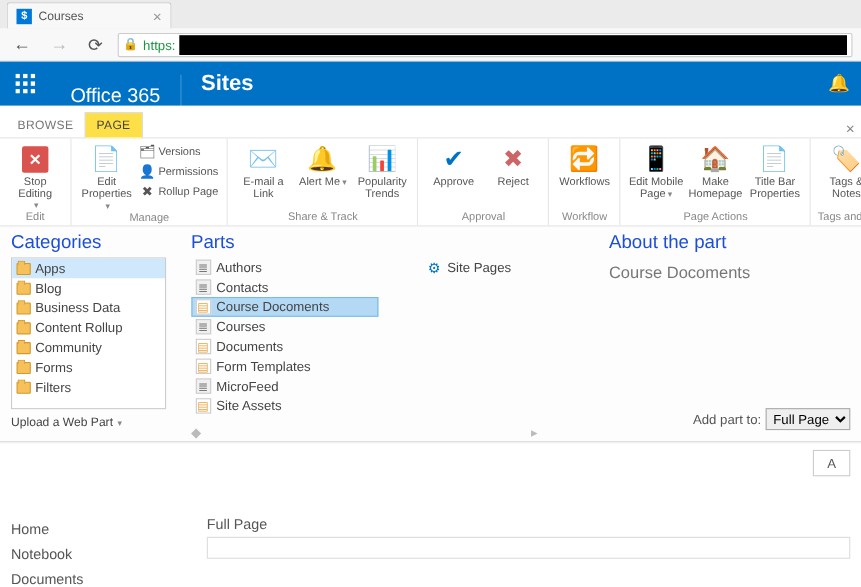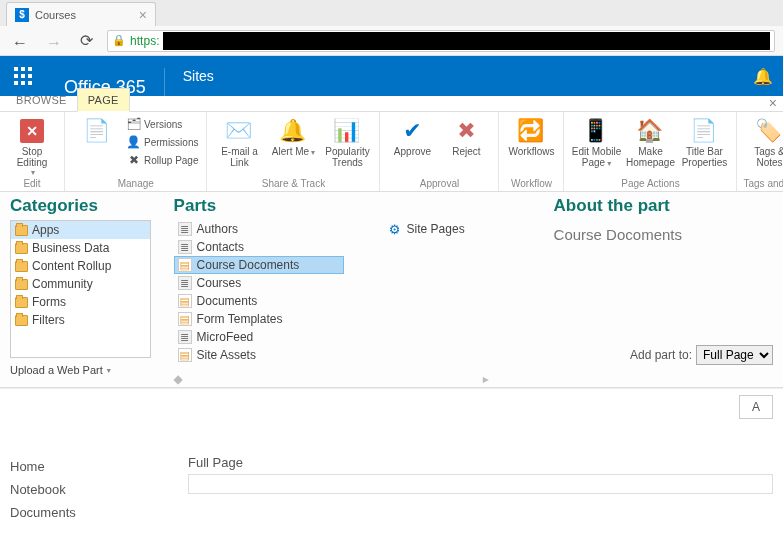--- a/index.html
+++ b/index.html
@@ -17,68 +17,68 @@
 .addr-url { display: flex; align-items: center; flex: 1; height: 22px; border: 1px solid #ccc; border-radius: 2px; background: #fff; padding: 0 4px; gap: 4px; }
 .lock { color: #1a9641; font-size: 11px; }
 .url-https { color: #1a9641; font-size: 12px; }
 .url-mask { background: #000; height: 18px; flex: 1; }
 
 
 .o365-bar { height: 40px; background: #0072c6; color: #fff; display: flex; align-items: center; }
 .waffle { width: 46px; height: 40px; display: flex; align-items: center; justify-content: center; font-size: 18px; cursor: pointer; }
 .waffle svg { fill: #fff; }
 .o365-label { font-size: 18px; padding: 0 18px; border-right: 1px solid rgba(255,255,255,0.25); height: 40px; display: flex; align-items: center; margin-top: 23px; }
-.o365-sites { font-size: 14px; padding: 0 18px; font-weight:400;text-align:center; }
+.o365-sites { font-size: 20px; padding: 0 18px; font-weight:700;text-align:center; }
 .o365-bell { margin-left: auto; padding: 0 10px; font-size: 16px; }
 
 
-.ribbon-tabs { height: 16px; border-bottom: 1px solid #ddd; display: flex; align-items: flex-end; padding-left: 6px; }
+.ribbon-tabs { height: 30px; border-bottom: 1px solid #ddd; display: flex; align-items: flex-end; padding-left: 6px; }
 .rtab { font-size: 11px; color: #777; padding: 5px 10px; text-transform: uppercase; letter-spacing: 0.3px; cursor: pointer; }
-.rtab.active { border: 1px solid #ddd; border-bottom: 1px solid #fff; background: #fef9c3; position: relative; top: 1px; color: #444; }
+.rtab.active { border: 1px solid #ddd; border-bottom: 1px solid #fff; background: #fde047; position: relative; top: 1px; color: #444; }
 .ribbon-right-x { margin-left: auto; padding: 0 6px; color:#888; font-size:14px; }
 
 
 .ribbon { height: 80px; border-bottom: 1px solid #ddd; display: flex; padding: 0; background:#fff;}
 .rgroup { border-right: 1px solid #e6e6e6; padding: 2px 6px 0 6px; display: flex; flex-direction: column;}
 .rgroup-body { flex: 1; display: flex; align-items: flex-start; gap: 2px; }
 .rgroup-label { font-size: 10px; color: #888; text-align: center; padding-bottom: 2px; white-space:nowrap;}
 .rbig { display: flex; flex-direction: column; align-items: center; width: 52px; cursor: pointer; padding-top: 2px; }
 .rbig .ricon { height: 30px; display: flex; align-items: center; justify-content: center; font-size: 22px; }
 .rbig .rlabel { font-size: 10px; color: #555; text-align: center; line-height: 1.1; }
 .rsmall-col { display: flex; flex-direction: column; gap: 2px; padding-top: 2px; }
 .rsmall { display: flex; align-items: center; gap: 3px; font-size: 10px; color: #555; cursor: pointer; white-space: nowrap; padding: 1px 2px;}
 .rsmall .ricon { font-size: 12px; width: 14px; display: inline-flex; justify-content: center; }
 .stopx { background:#d9534f; color:#fff; font-weight:bold; width:24px;height:24px;border-radius:2px;display:flex;align-items:center;justify-content:center;font-size:14px;}
 .chev { font-size: 8px; color: #888; margin-left: 2px; }
 
 
 .wp-gallery { display: flex; height: 196px; border-bottom: 1px solid #ddd; background:#fdfdfd; padding: 4px 10px;}
 .wp-col { display: flex; flex-direction: column; }
-.wp-col h3 { color: #0f766e; font-weight: 700; font-size: 17px; margin-bottom: 4px; }
+.wp-col h3 { color: #1d4ed8; font-weight: 400; font-size: 17px; margin-bottom: 4px; }
 .cat-box { width: 141px; height: 138px; border: 1px solid #ccc; overflow-y: scroll; background: #fff; }
 .cat-item { display: flex; align-items: center; gap: 4px; padding: 2px 4px; font-size: 12px; color: #444; cursor: pointer; }
 .cat-item.selected { background: #cfe8fb; }
 .folder-icon { width: 13px; height: 11px; background: #f6c05a; border: 1px solid #d19a2b; border-radius: 1px; position: relative; flex-shrink:0; }
 .folder-icon::before { content:""; position:absolute; top:-3px; left:0; width:5px; height:3px;background:#f6c05a;border:1px solid #d19a2b;border-bottom:none;border-radius:1px 1px 0 0;}
 .upload-link { font-size: 11px; color: #444; margin-top: 6px; cursor: pointer; display: flex; align-items: center; }
 
 .parts-col { flex: 1; margin-left: 18px; }
 .parts-lists { display: flex; gap: 40px; }
 .parts-list { min-width: 170px; }
 .part-item { display: flex; align-items: center; gap: 5px; padding: 2px 4px; font-size: 12px; color: #444; cursor: pointer; }
 .part-item.selected { background: #b3d9f5; border: 1px solid #7bbbe6; padding: 1px 3px;}
 .part-icon { width: 14px; height: 14px; display:inline-flex; align-items:center; justify-content:center; font-size:11px; }
 .list-ico { background:#f0f0f0; border:1px solid #ccc; color:#777;}
 .doclib-ico { background:#fff; border:1px solid #ccc; color:#e8a33d; position:relative;}
 .gear-ico { color:#0072c6; border:none; font-size:13px;}
 .parts-nav { margin-top: 8px; display:flex; gap:300px; color:#bbb; font-size:12px;}
 
 .about-col { width: 220px; }
 .about-title { font-size: 15px; color: #777; margin-top: 6px; }
-.addpart-row { position:absolute; bottom: 18px; right:0; font-size: 12px; color: #555; display:flex; align-items:center; gap:4px;}
+.addpart-row { position:absolute; bottom: 6px; right:0; font-size: 12px; color: #555; display:flex; align-items:center; gap:4px;}
 .about-col { position:relative; }
 select.addpart-select { font-size: 12px; border: 1px solid #aaa; padding: 1px 2px;}
 .button-bar { border-top:1px solid #eee; padding: 6px 10px; display:flex; justify-content:flex-end;}
 .btn { border:1px solid #ccc; background:#fff; padding: 4px 12px; font-size:12px; color:#555; cursor:pointer;}
 
 
 .page-body { display: flex; padding: 30px 10px 10px 8px; gap: 20px; }
 .quick-launch { width: 160px; }
 .ql-item { font-size: 13px; color: #555; padding: 4px 2px; cursor: pointer; }
 .main-col { flex:1; }
@@ -142,20 +142,21 @@
         <span class="chev">▾</span>
       </div>
     </div>
     <div class="rgroup-label">Edit</div>
   </div>
 
   <div class="rgroup">
     <div class="rgroup-body">
       <div class="rbig">
         <div class="ricon" style="color:#888">📄</div>
+        <div class="rlabel"><span>Edit Properties</span> <span class="chev">▾</span></div>
       </div>
       <div class="rsmall-col">
         <div class="rsmall">
             <span class="ricon">🗂</span>
             <span>Versions</span>
           </div>
         <div class="rsmall">
             <span class="ricon">👤</span>
             <span>Permissions</span>
           </div>
@@ -239,20 +240,24 @@
   </div>
 </div>
 
 <div class="wp-gallery">
   <div class="wp-col" style="width:146px">
     <h3>Categories</h3>
     <div class="cat-box" id="cat-box">
         <div class="cat-item selected">
           <span class="folder-icon"></span>
           <span>Apps</span>
+        </div>
+        <div class="cat-item">
+          <span class="folder-icon"></span>
+          <span>Blog</span>
         </div>
         <div class="cat-item">
           <span class="folder-icon"></span>
           <span>Business Data</span>
         </div>
         <div class="cat-item">
           <span class="folder-icon"></span>
           <span>Content Rollup</span>
         </div>
         <div class="cat-item">

